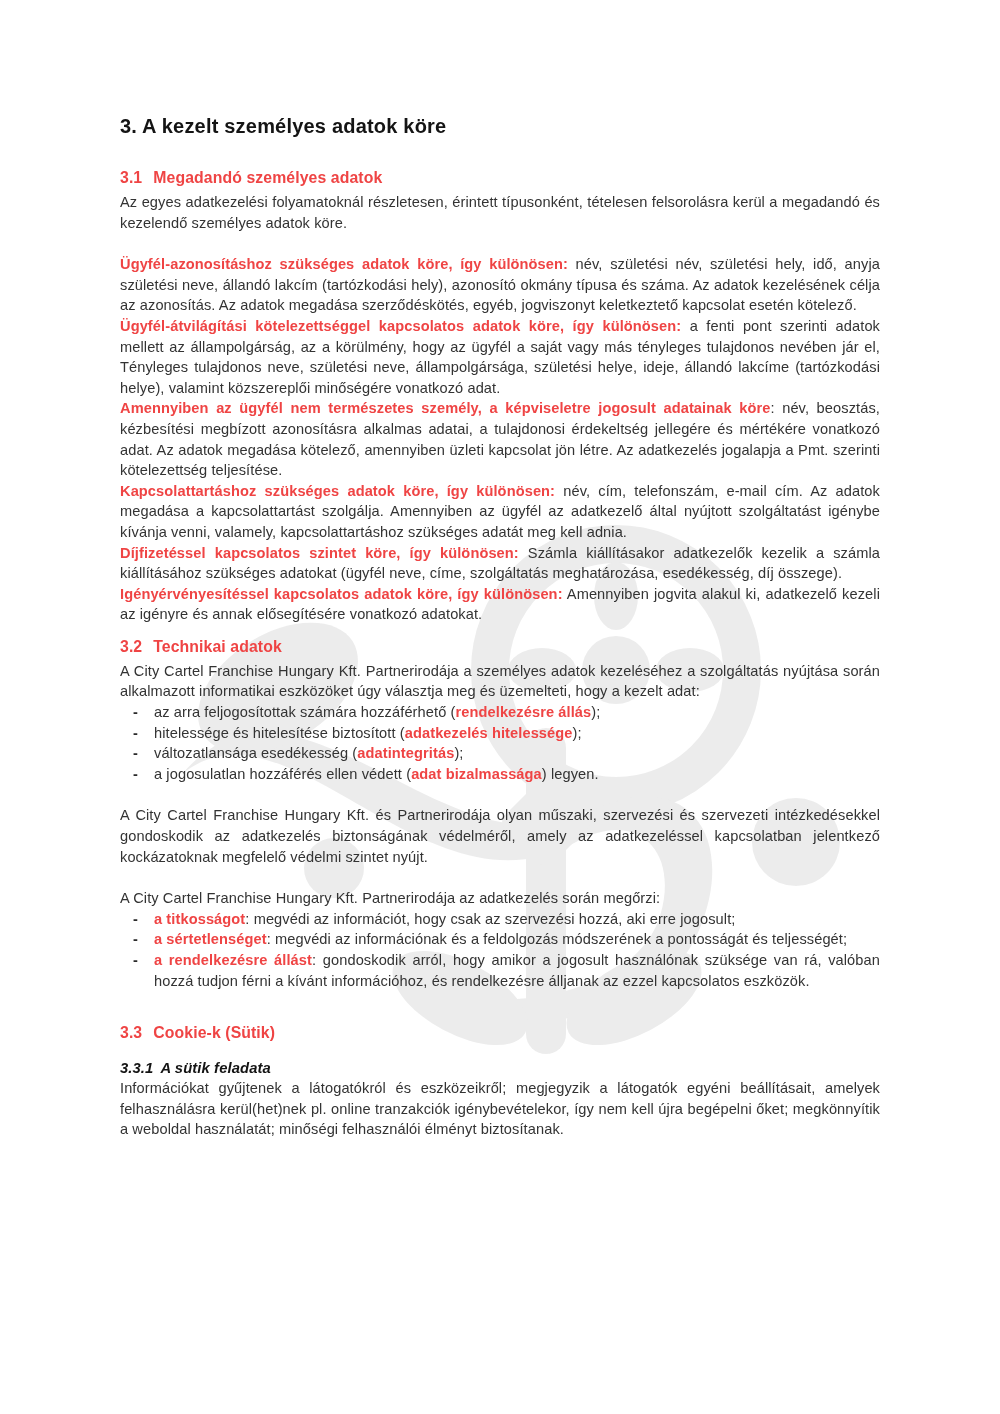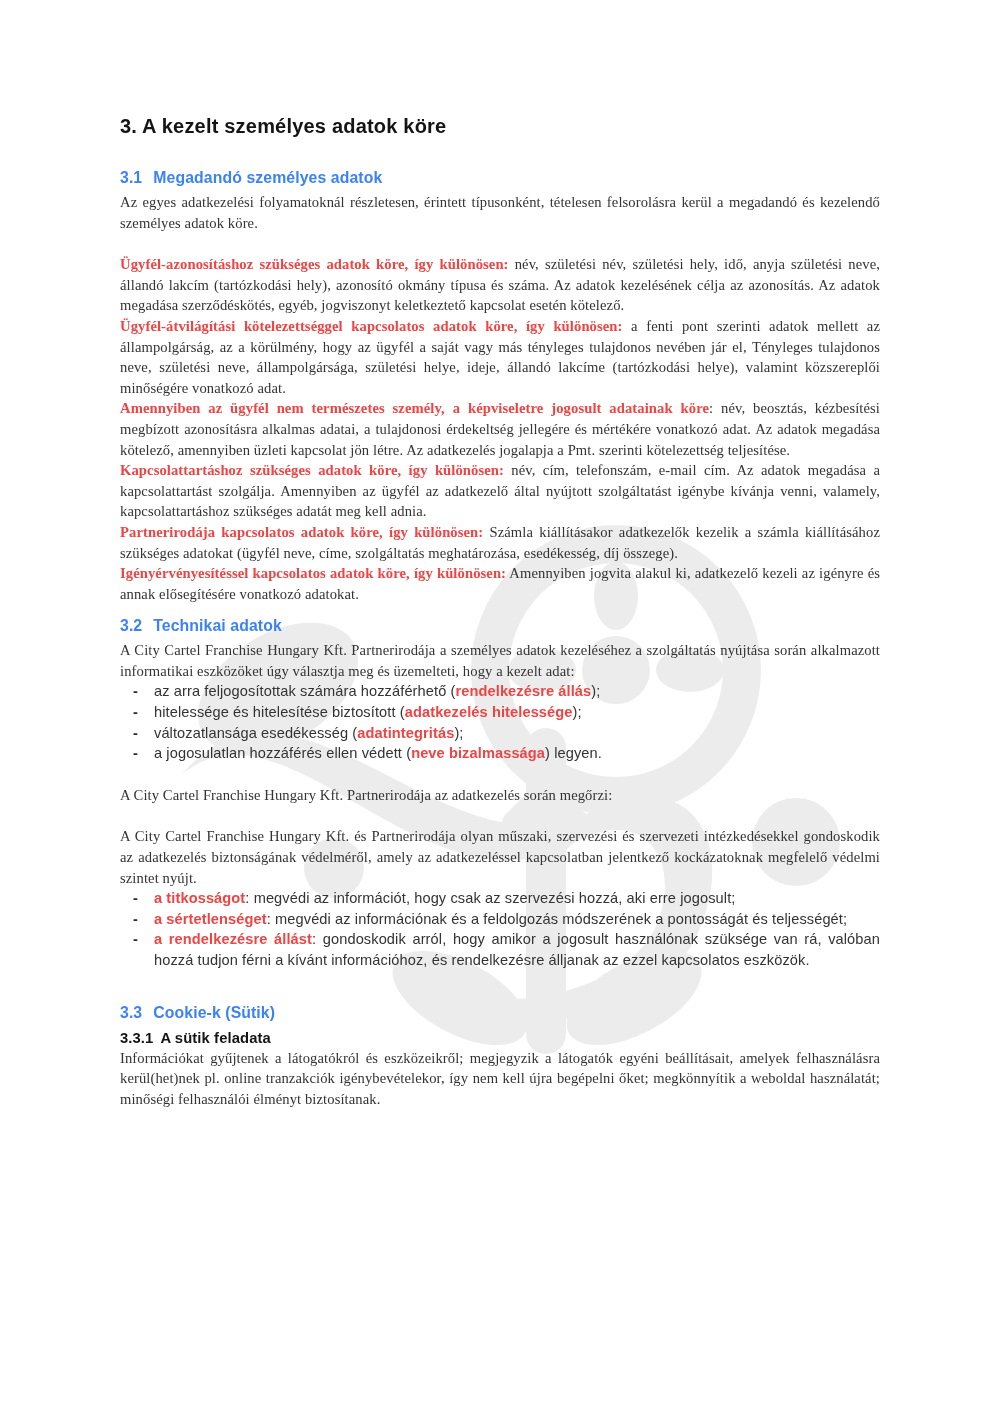--- a/index.html
+++ b/index.html
@@ -15,35 +15,35 @@
   .content{
     position:absolute;left:120px;top:114px;width:760px;z-index:1;
     font-size:14.6px;line-height:20.6px;text-align:justify;
     letter-spacing:.1px;
   }
   .h1{
     font-size:20px;line-height:24px;font-weight:bold;color:#141414;
     letter-spacing:.2px;text-align:left;margin:0;
   }
   .h2{
-    font-size:15.8px;line-height:20px;font-weight:bold;color:#3b82f6;
+    font-size:15.8px;line-height:20px;font-weight:bold;color:#ef4444;
     text-align:left;margin:0;
   }
   .h3{
     font-size:14.8px;line-height:19px;font-weight:bold;color:#141414;
     text-align:left;margin:0;
   }
   .h-num{display:inline-block;margin-right:11px;}
   .mt-h2-31{margin-top:30px;}
   .mt-intro{margin-top:4px;}
   .mt-blank{margin-top:21px;}
   .mt-h2-32{margin-top:12px;}
   .mt-h2-33{margin-top:32px;}
-  .mt-h3{margin-top:6px;}
-  p{margin:0;font-family:Liberation Serif, serif;}
+  .mt-h3{margin-top:16px;font-style:italic;}
+  p{margin:0;}
   strong{color:#ef4444;}
   .li{position:relative;padding-left:34px;margin:0;}
   .li .marker{position:absolute;left:13px;top:0;font-weight:bold;color:#2a2a2a;}
   .li2 .marker{font-weight:bold;}
   .page-number{
     position:absolute;left:0;top:1314px;width:1000px;
     text-align:center;font-size:11.5px;color:#4a4a4a;z-index:1;
   }
 </style>
 </head>
@@ -78,37 +78,37 @@
     <p class="mt-intro">Az egyes adatkezelési folyamatoknál részletesen, érintett típusonként, tételesen felsorolásra kerül a megadandó és kezelendő személyes adatok köre.</p>
 
     <p class="mt-blank"><strong>Ügyfél-azonosításhoz szükséges adatok köre, így különösen:</strong><span> név, születési név, születési hely, idő, anyja születési neve, állandó lakcím (tartózkodási hely), azonosító okmány típusa és száma. Az adatok kezelésének célja az azonosítás. Az adatok megadása szerződéskötés, egyéb, jogviszonyt keletkeztető kapcsolat esetén kötelező.</span></p>
 
     <p><strong>Ügyfél-átvilágítási kötelezettséggel kapcsolatos adatok köre, így különösen:</strong><span> a fenti pont szerinti adatok mellett az állampolgárság, az a körülmény, hogy az ügyfél a saját vagy más tényleges tulajdonos nevében jár el, Tényleges tulajdonos neve, születési neve, állampolgársága, születési helye, ideje, állandó lakcíme (tartózkodási helye), valamint közszereplői minőségére vonatkozó adat.</span></p>
 
     <p><strong>Amennyiben az ügyfél nem természetes személy, a képviseletre jogosult adatainak köre</strong><span>:  név, beosztás, kézbesítési megbízott azonosításra alkalmas adatai, a tulajdonosi érdekeltség jellegére és mértékére vonatkozó adat. Az adatok megadása kötelező, amennyiben üzleti kapcsolat jön létre. Az adatkezelés jogalapja a Pmt. szerinti kötelezettség teljesítése.</span></p>
 
     <p><strong>Kapcsolattartáshoz szükséges adatok köre, így különösen:</strong><span> név, cím, telefonszám, e-mail cím. Az adatok megadása a kapcsolattartást szolgálja. Amennyiben az ügyfél az adatkezelő által nyújtott szolgáltatást igénybe kívánja venni, valamely, kapcsolattartáshoz szükséges adatát meg kell adnia.</span></p>
 
-    <p><strong>Partnerirodája kapcsolatos adatok köre, így különösen:</strong><span> Számla kiállításakor adatkezelők kezelik a számla kiállításához szükséges adatokat (ügyfél neve, címe, szolgáltatás meghatározása, esedékesség, díj összege).</span></p>
+    <p><strong>Díjfizetéssel kapcsolatos szintet köre, így különösen:</strong><span> Számla kiállításakor adatkezelők kezelik a számla kiállításához szükséges adatokat (ügyfél neve, címe, szolgáltatás meghatározása, esedékesség, díj összege).</span></p>
 
     <p><strong>Igényérvényesítéssel kapcsolatos adatok köre, így különösen:</strong><span> Amennyiben jogvita alakul ki, adatkezelő kezeli az igényre és annak elősegítésére vonatkozó adatokat.</span></p>
 
     <h2 class="h2 mt-h2-32"><span class="h-num">3.2</span><span>Technikai adatok</span></h2>
 
     <p class="mt-intro">A City Cartel Franchise Hungary Kft. Partnerirodája a személyes adatok kezeléséhez a szolgáltatás nyújtása során alkalmazott informatikai eszközöket úgy választja meg és üzemelteti, hogy a kezelt adat:</p>
 
     <div class="li"><span class="marker">-</span><span>az arra feljogosítottak számára hozzáférhető (</span><strong>rendelkezésre állás</strong><span>);</span></div>
     <div class="li"><span class="marker">-</span><span>hitelessége és hitelesítése biztosított (</span><strong>adatkezelés hitelessége</strong><span>);</span></div>
     <div class="li"><span class="marker">-</span><span>változatlansága esedékesség (</span><strong>adatintegritás</strong><span>);</span></div>
-    <div class="li"><span class="marker">-</span><span>a jogosulatlan hozzáférés ellen védett (</span><strong>neve bizalmassága</strong><span>) legyen.</span></div>
+    <div class="li"><span class="marker">-</span><span>a jogosulatlan hozzáférés ellen védett (</span><strong>adat bizalmassága</strong><span>) legyen.</span></div>
 
 
+    <p class="mt-blank">A City Cartel Franchise Hungary Kft. és Partnerirodája olyan műszaki, szervezési és szervezeti intézkedésekkel gondoskodik az adatkezelés biztonságának védelméről, amely az adatkezeléssel kapcsolatban jelentkező kockázatoknak megfelelő védelmi szintet nyújt.</p>
+
     <p class="mt-blank">A City Cartel Franchise Hungary Kft. Partnerirodája az adatkezelés során megőrzi:</p>
-
-    <p class="mt-blank">A City Cartel Franchise Hungary Kft. és Partnerirodája olyan műszaki, szervezési és szervezeti intézkedésekkel gondoskodik az adatkezelés biztonságának védelméről, amely az adatkezeléssel kapcsolatban jelentkező kockázatoknak megfelelő védelmi szintet nyújt.</p>
 
     <div class="li li2"><span class="marker">-</span><strong>a titkosságot</strong><span>: megvédi az információt, hogy csak az szervezési hozzá, aki erre jogosult;</span></div>
     <div class="li li2"><span class="marker">-</span><strong>a sértetlenséget</strong><span>: megvédi  az információnak  és a feldolgozás  módszerének a pontosságát és teljességét;</span></div>
     <div class="li li2"><span class="marker">-</span><strong>a rendelkezésre állást</strong><span>: gondoskodik arról, hogy amikor a jogosult használónak szüksége van rá, valóban hozzá tudjon férni a kívánt információhoz, és rendelkezésre álljanak az ezzel kapcsolatos eszközök.</span></div>
 
     <h2 class="h2 mt-h2-33"><span class="h-num">3.3</span><span>Cookie-k (Sütik)</span></h2>
 
     <h3 class="h3 mt-h3"><span class="h-num" style="margin-right:7px;">3.3.1</span><span>A sütik feladata</span></h3>
 
     <p>Információkat gyűjtenek a látogatókról és eszközeikről; megjegyzik a látogatók egyéni beállításait, amelyek felhasználásra kerül(het)nek pl. online tranzakciók igénybevételekor, így nem kell újra begépelni őket; megkönnyítik a weboldal használatát; minőségi felhasználói élményt biztosítanak.</p>

